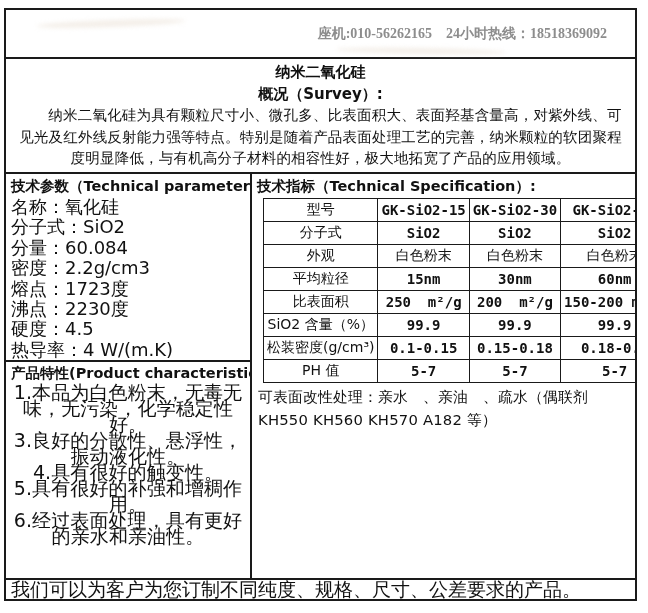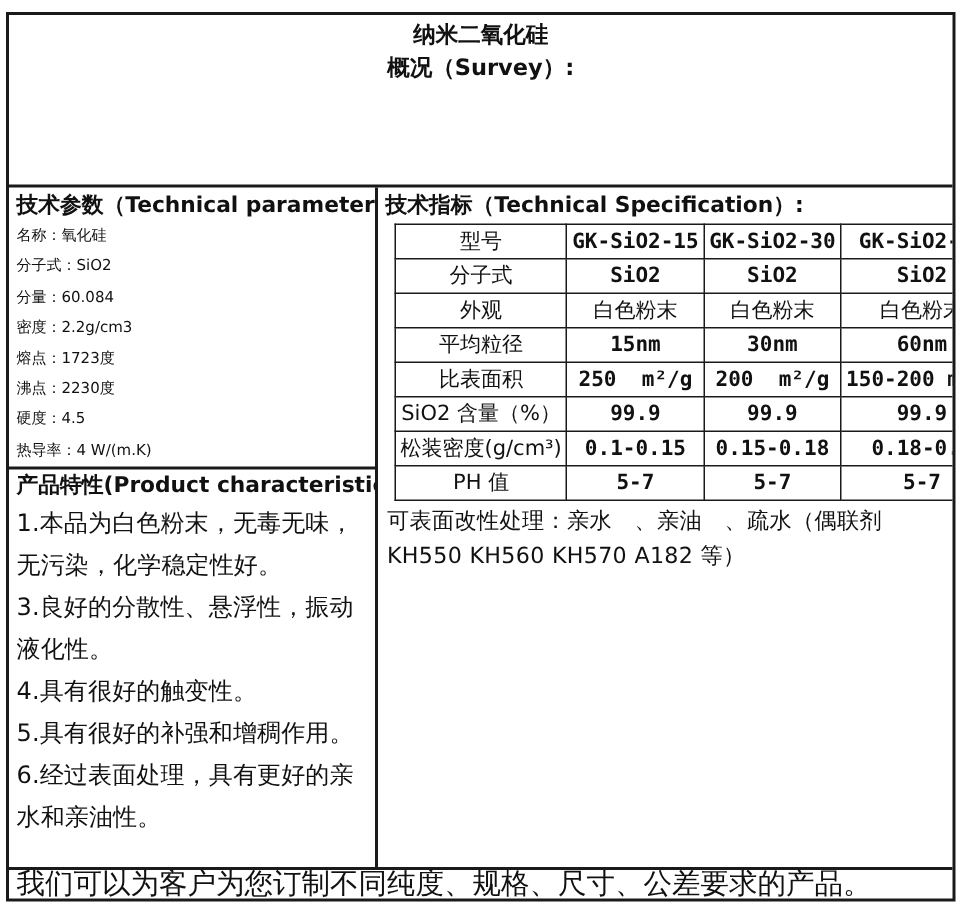--- a/index.html
+++ b/index.html
@@ -35,23 +35,23 @@
   .survey-heading{font-size:15px;font-weight:bold;line-height:21px;}
   .survey-paragraph{
     font-size:14.5px;line-height:21.5px;text-indent:2em;margin:0;
     letter-spacing:0.2px;
   }
   
   .main{flex:1;display:flex;min-height:0;border-bottom:2px solid #1a1a1a;box-sizing:border-box;}
   .col-left{width:246px;flex:none;border-right:2px solid #1a1a1a;box-sizing:border-box;display:flex;flex-direction:column;}
   .params{height:188px;flex:none;border-bottom:2px solid #1a1a1a;box-sizing:border-box;padding:2px 5px 0 5px;overflow:hidden;}
   .section-heading{font-size:14.5px;font-weight:bold;line-height:21px;white-space:nowrap;}
-  .param-line{font-size:10px;line-height:20.4px;white-space:nowrap;}
+  .param-line{font-size:18px;line-height:20.4px;white-space:nowrap;}
   .chars{flex:1;padding:1px 5px 0 5px;overflow:hidden;}
-  .char-line{font-size:16px;line-height:28px;letter-spacing:0.1px;}
+  .char-line{font-size:19px;line-height:16px;letter-spacing:0.1px;text-align:center;}
   .col-right{flex:1;padding:2px 2px 0 5px;overflow:hidden;}
   
   table.spec{border-collapse:collapse;margin:1px 0 0 6px;table-layout:fixed;}
   table.spec td{
     border:1px solid #1a1a1a;height:23px;padding:0 3px;box-sizing:border-box;
     font-size:14px;overflow:hidden;white-space:pre;text-align:center;
   }
   td.lbl{width:120px;}
   td.v1{width:77px;}
   td.v2{width:86px;}
@@ -59,24 +59,30 @@
   td.val{font-family:"DejaVu Sans Mono","Liberation Mono",monospace;font-size:13.5px;font-weight:bold;}
   .modif{font-size:14.8px;line-height:23px;padding:2px 2px 0 1px;letter-spacing:0.2px;}
   
   .footer{height:19px;flex:none;padding:0 5px;font-size:19px;line-height:19px;white-space:nowrap;overflow:hidden;}
 </style>
 </head>
 <body>
 
 <div class="frame">
 
+  <div class="top-strip">
+    <div class="smudge a"></div>
+    <div class="smudge b"></div>
+    <div class="contact">座机:010-56262165    24小时热线：18518369092</div>
+  </div>
 
   <div class="intro">
     <div class="doc-title">纳米二氧化硅</div>
     <div class="survey-heading">概况（Survey）:</div>
+    <p class="survey-paragraph">纳米二氧化硅为具有颗粒尺寸小、微孔多、比表面积大、表面羟基含量高，对紫外线、可见光及红外线反射能力强等特点。特别是随着产品表面处理工艺的完善，纳米颗粒的软团聚程度明显降低，与有机高分子材料的相容性好，极大地拓宽了产品的应用领域。</p>
   </div>
 
   <div class="main">
 
     <div class="col-left">
       <div class="params">
         <div class="section-heading">技术参数（Technical parameter）:</div>
         <div class="param-line">名称：氧化硅</div>
         <div class="param-line">分子式：SiO2</div>
         <div class="param-line">分量：60.084</div>

